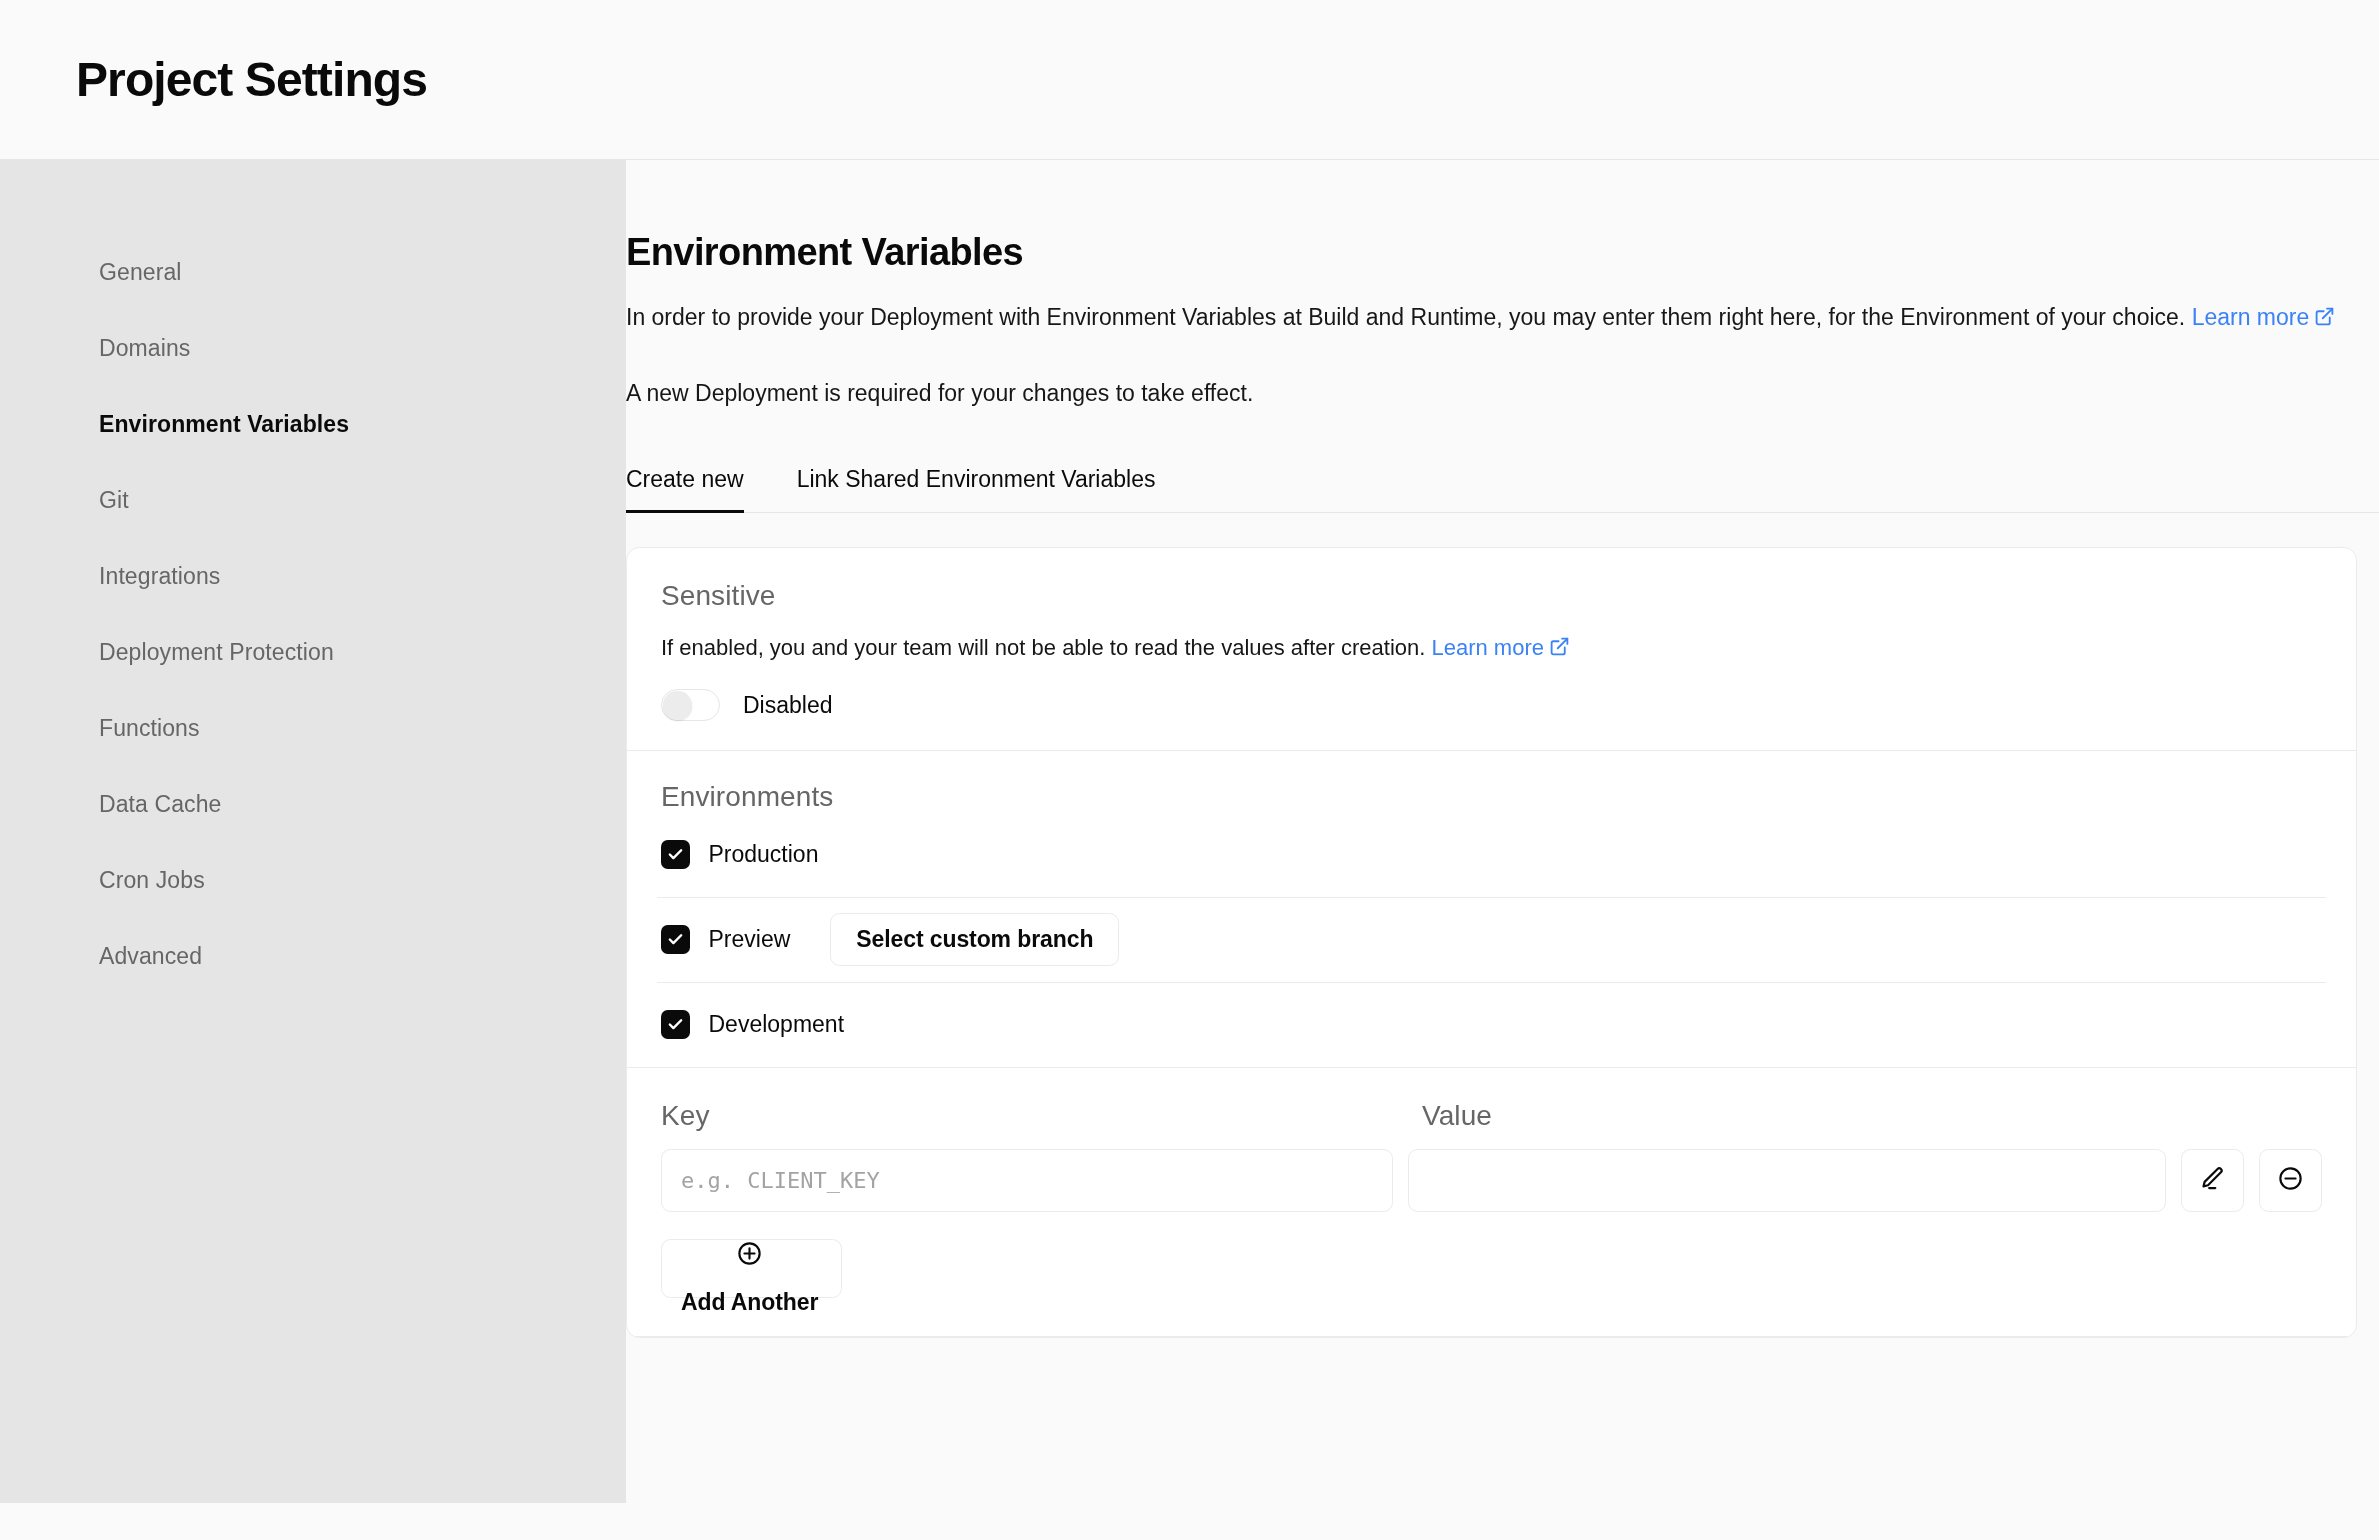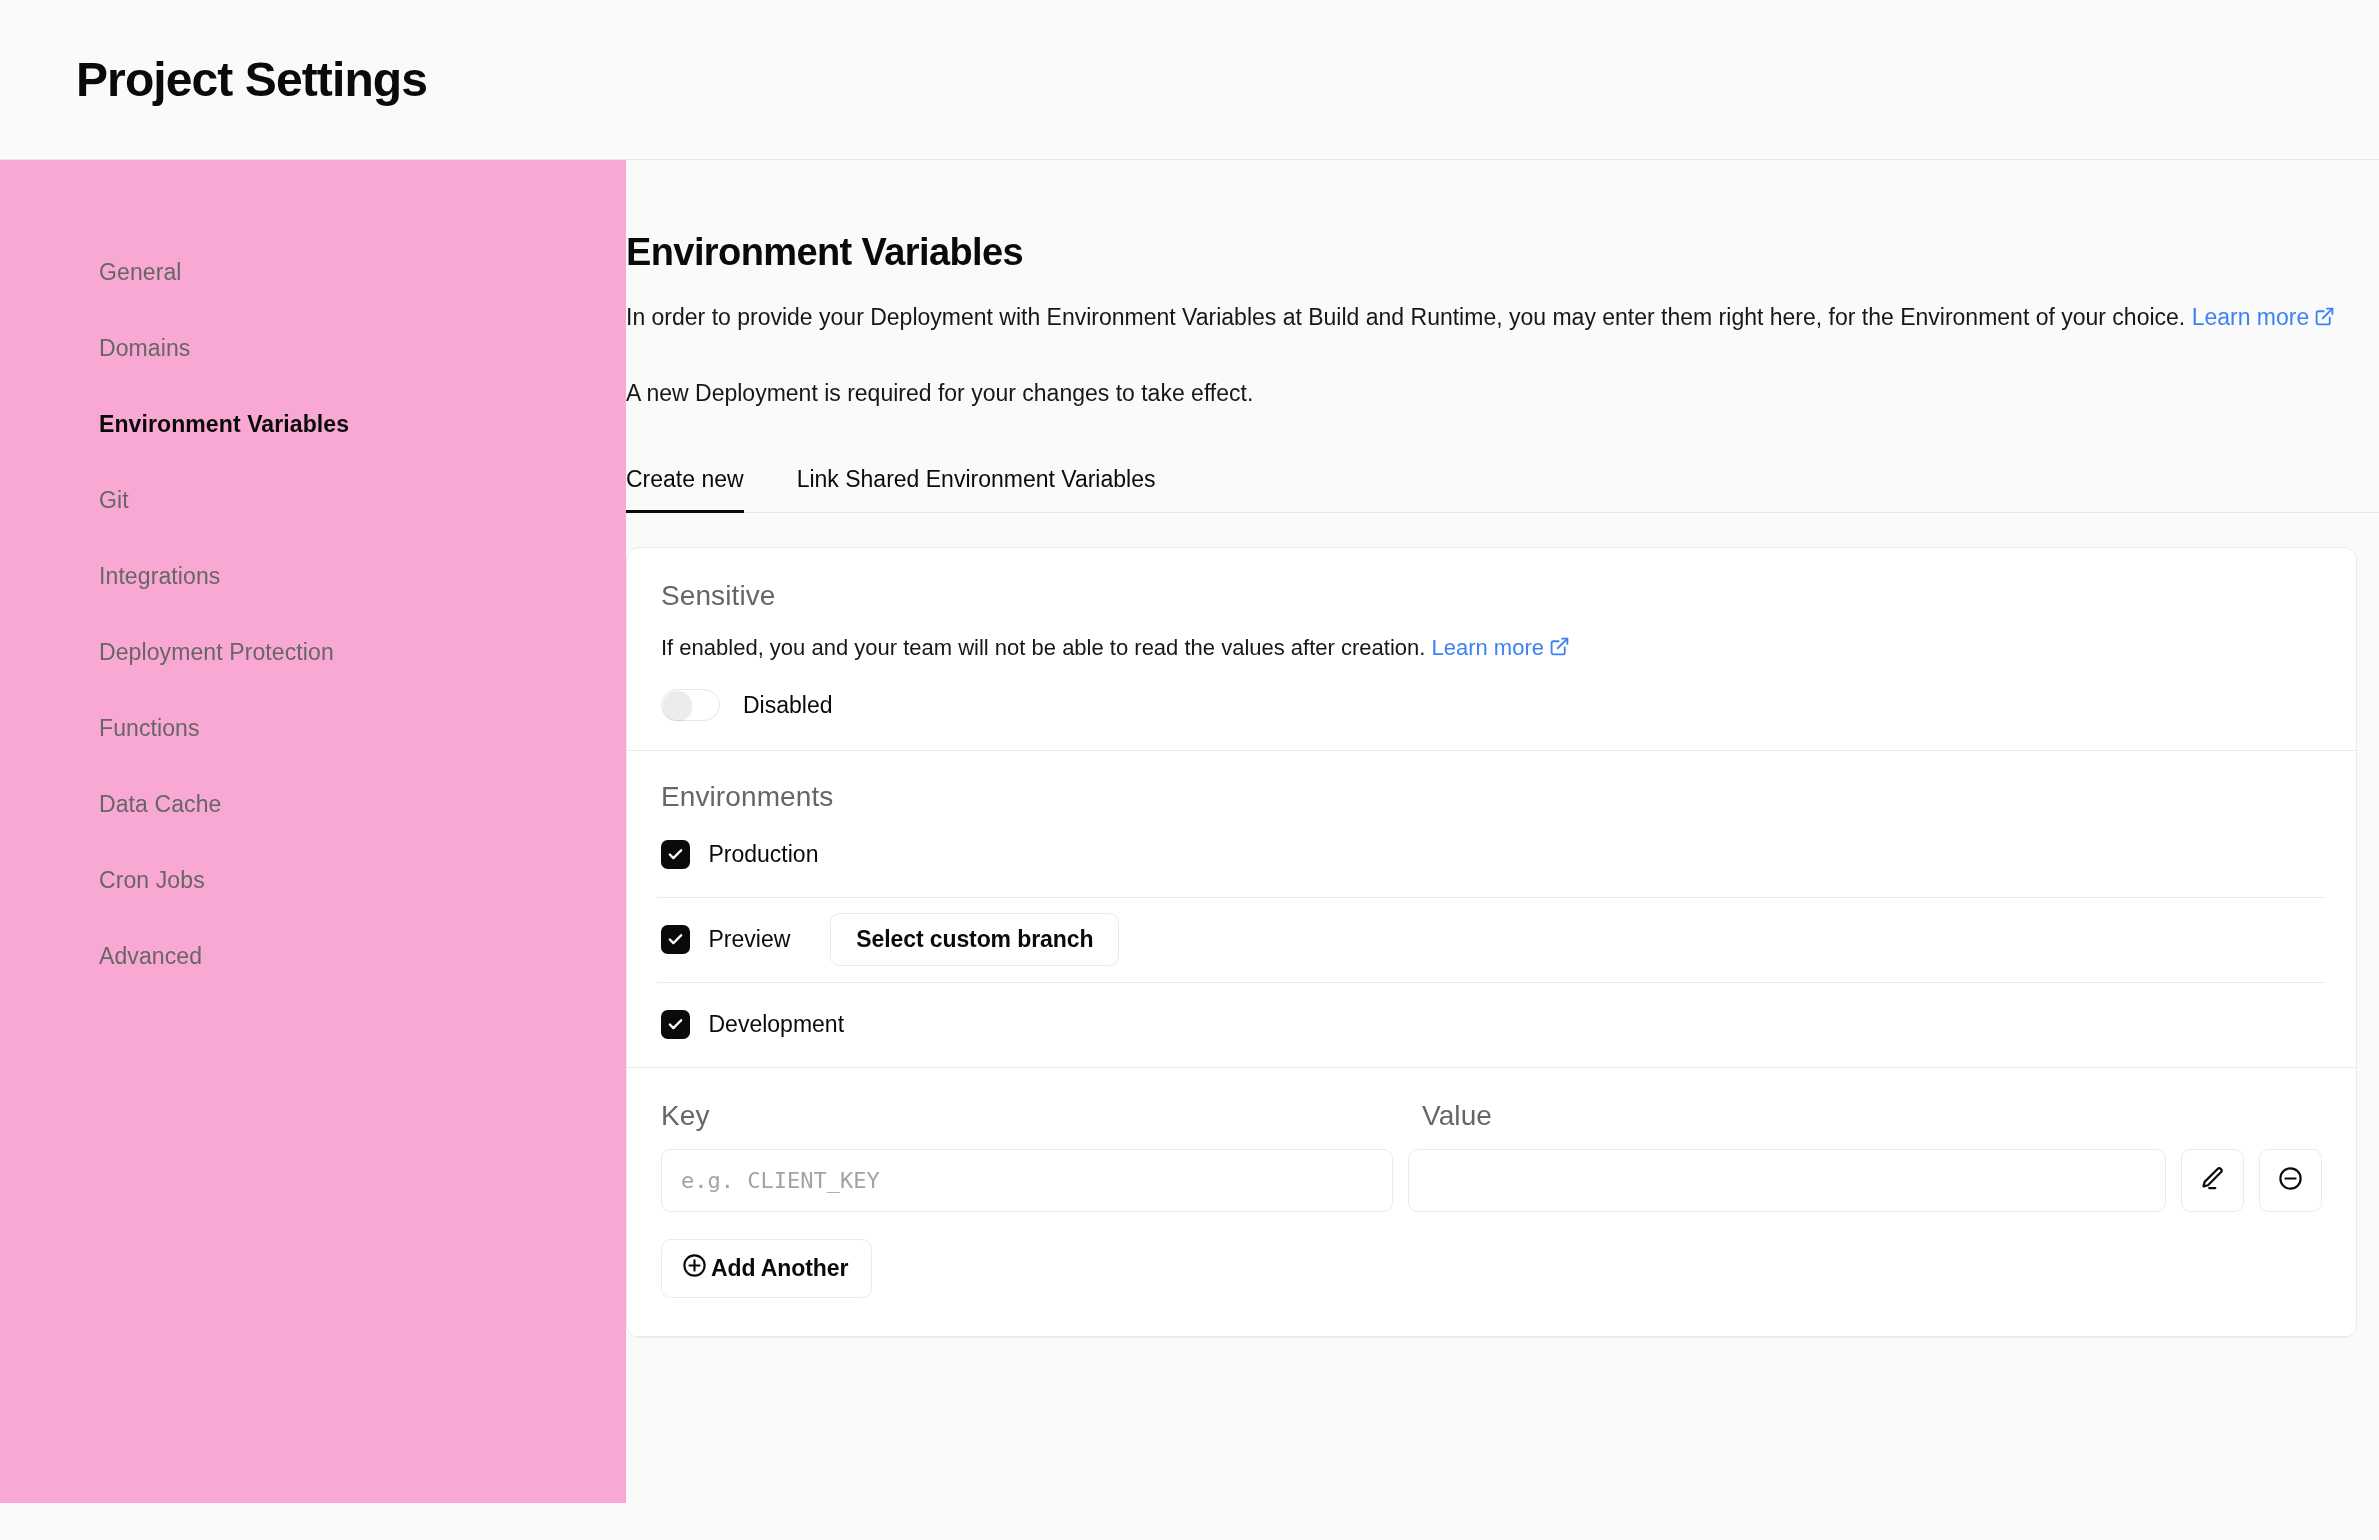--- a/index.html
+++ b/index.html
@@ -39,21 +39,21 @@
     align-items: flex-start;
     height: 1343px;
   }
 
   
   .sidebar {
     width: 626px;
     flex: 0 0 626px;
     padding-top: 74px;
     height: 1343px;
-    background: #f9a8d4;
+    background: #e5e5e5;
   }
   .side-item {
     font-size: 23px;
     color: #666666;
     padding: 0 0 0 99px;
     height: 76px;
     line-height: 76px;
     cursor: pointer;
     white-space: nowrap;
     letter-spacing: 0.1px;
@@ -279,27 +279,28 @@
 
   .add-another {
     margin-top: 27px;
     height: 59px;
     padding: 0 23px 0 19px;
     border: 1px solid #ebebeb;
     border-radius: 9.5px;
     background: #fff;
     display: inline-flex;
     align-items: center;
-    gap: 3px;
+    gap: 16px;
     font-family: "Liberation Sans", sans-serif;
     font-size: 23px;
     font-weight: 700;
     color: #0a0a0a;
     cursor: pointer;
     letter-spacing: -0.1px;
+    flex-direction: column;
   }
 
   .card-bottom-divider {
     height: 1px;
     background: #ebebeb;
     width: 1731px;
   }
 </style>
 </head>
 <body>

